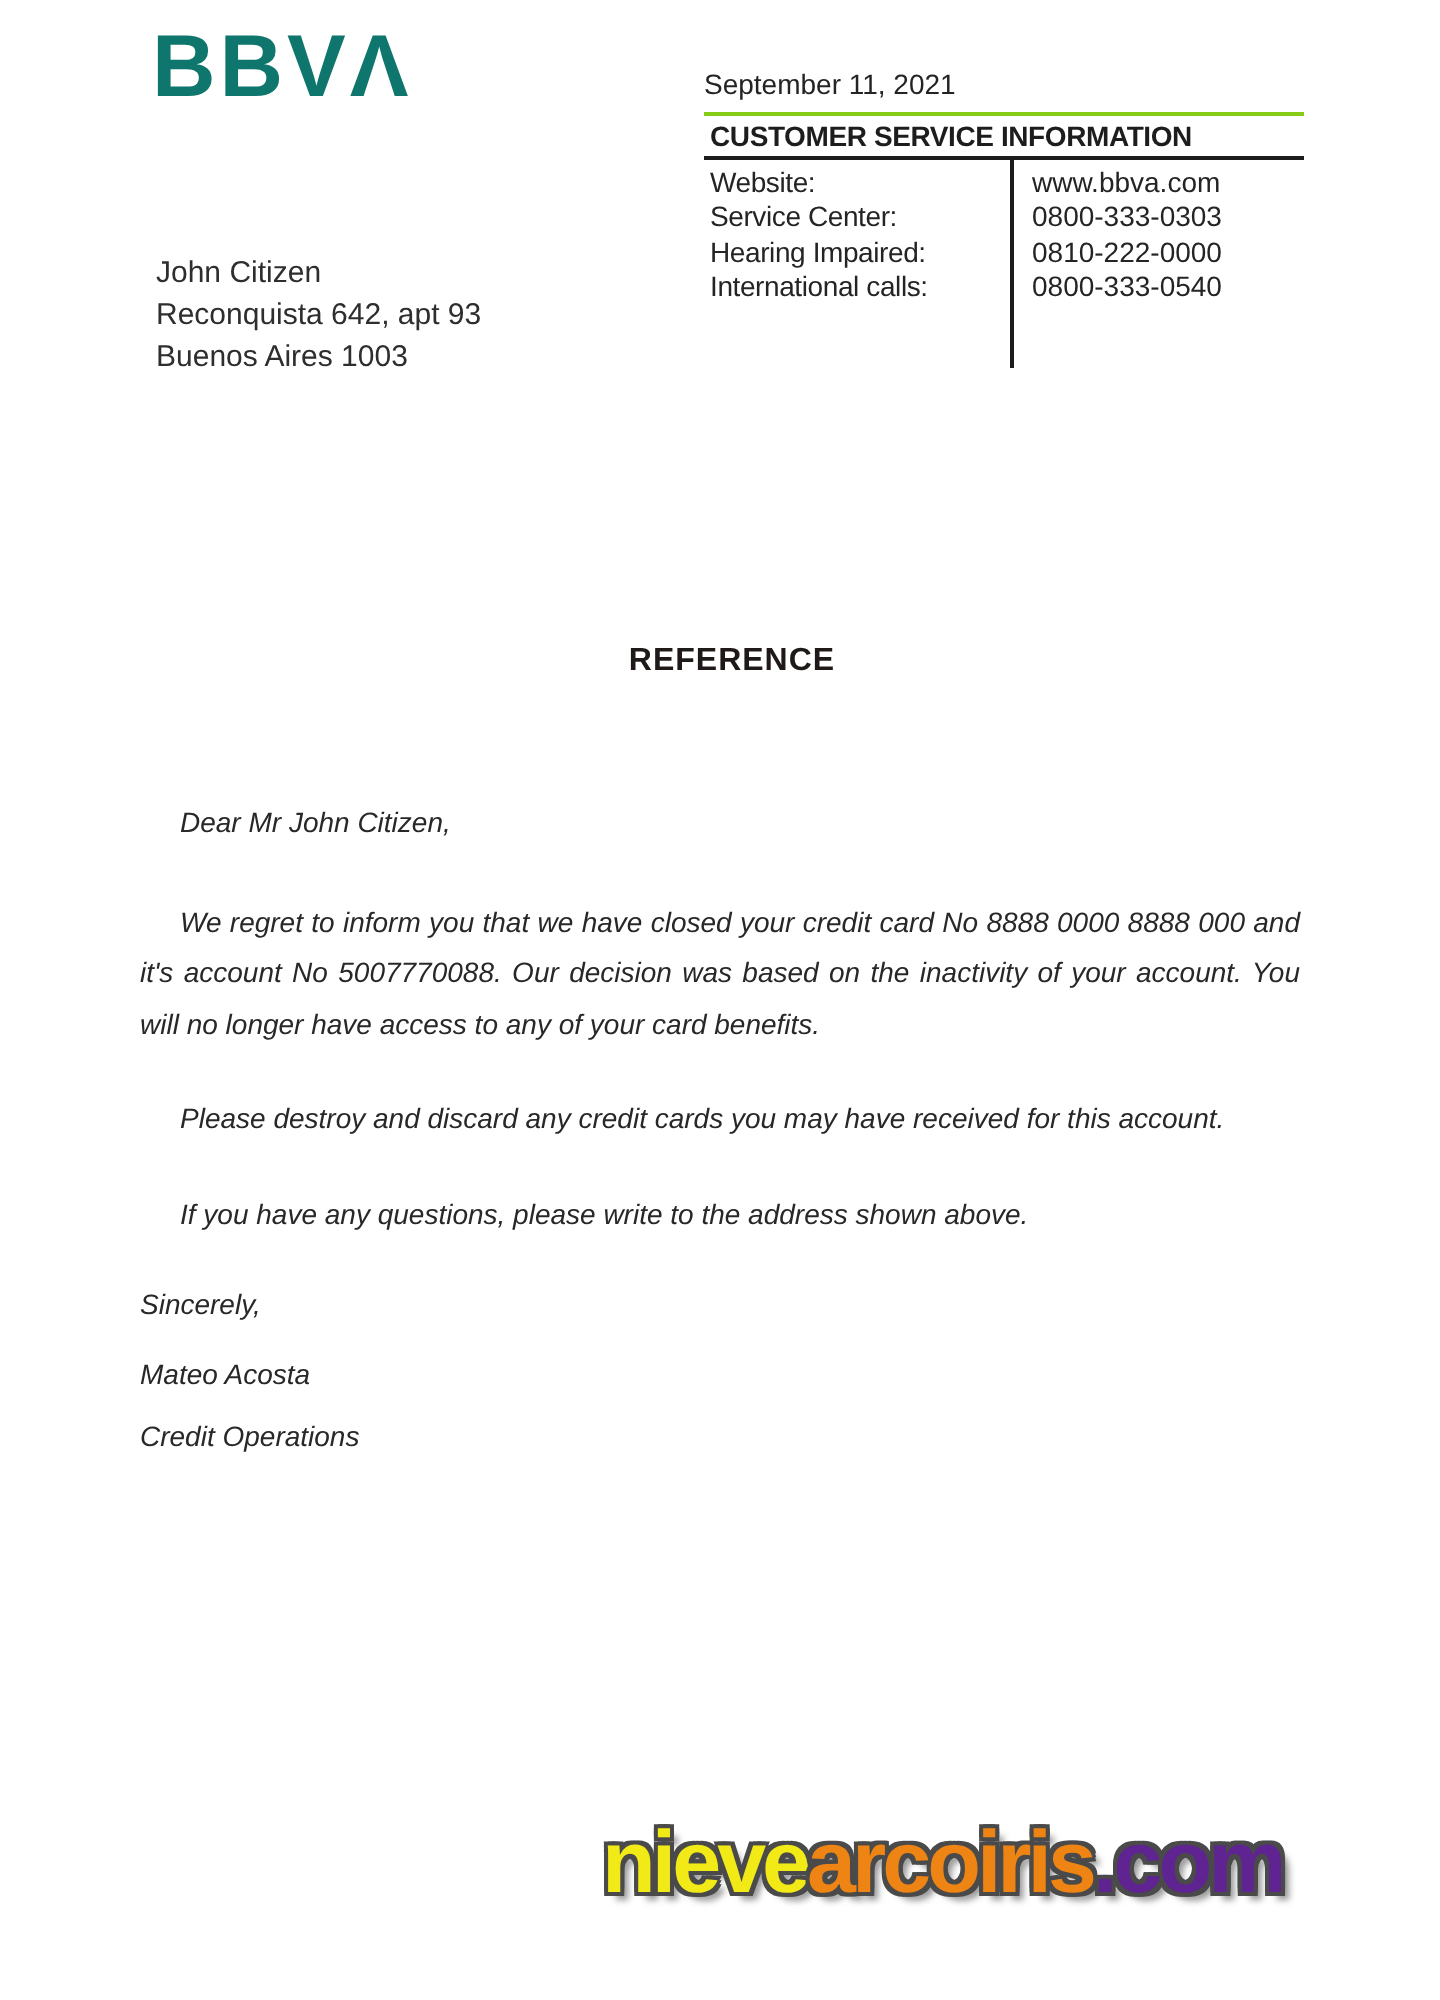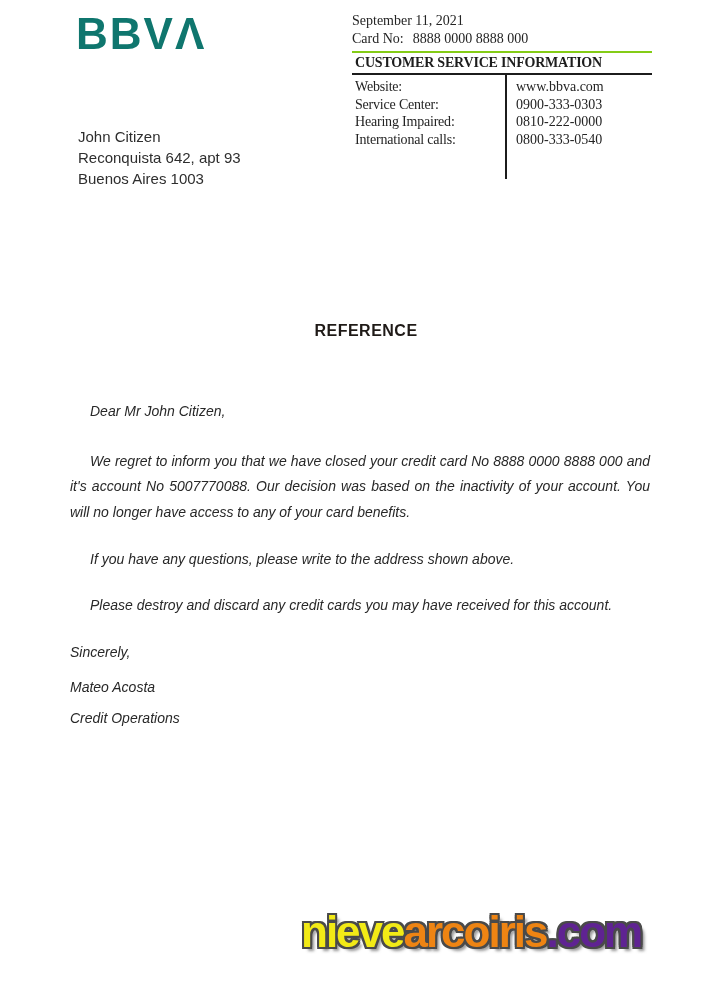--- a/index.html
+++ b/index.html
@@ -25,21 +25,21 @@
     font-size:15px; line-height:21.5px;
     white-space:pre-wrap; color:#2e2e2e;
   }
   .recipient {
     position:absolute; left:78px; top:126px;
     font-size:15px; line-height:21px;
     white-space:pre-wrap; color:#2e2e2e;
   }
 
   
-  .right-block { position:absolute; left:352px; top:12px; width:300px;font-family:Liberation Serif, serif; }
+  .right-block { position:absolute; left:352px; top:34px; width:300px; }
   .date-line   { font-size:14px; line-height:17.5px; color:#242424; }
   .card-line   { font-size:14px; line-height:17.5px; color:#242424; }
   .card-line .card-value { margin-left:9px; }
 
   .cs-table { margin-top:4px; border-top:2px solid #84cc16; }
   .cs-title {
     font-size:14px; font-weight:700; color:#1d1d1d;
     line-height:18px; padding:1px 0 1px 3px;
     border-bottom:2px solid #1c1c1c;
     letter-spacing:-0.2px;
@@ -92,55 +92,52 @@
 
   <div class="logo" style="color: #0f766e;">BBVΛ</div>
 
 
   <div class="recipient">John Citizen
 Reconquista 642, apt 93
 Buenos Aires 1003</div>
 
   <div class="right-block">
     <div class="date-line">September 11, 2021</div>
-    <div class="card-line">
-      <span>Card No:</span><span class="card-value">8888 0000 8888 000</span>
-    </div>
 
     <div class="cs-table">
       <div class="cs-title">CUSTOMER SERVICE INFORMATION</div>
       <div class="cs-rows">
         <div class="v-line"></div>
         <div class="cs-row">
           <span class="lbl">Website:</span>
           <span class="val">www.bbva.com</span>
         </div>
         <div class="cs-row">
           <span class="lbl">Service Center:</span>
-          <span class="val">0900-333-0303</span>
+          <span class="val">0800-333-0303</span>
         </div>
         <div class="cs-row">
           <span class="lbl">Hearing Impaired:</span>
           <span class="val">0810-222-0000</span>
         </div>
         <div class="cs-row">
           <span class="lbl">International calls:</span>
           <span class="val">0800-333-0540</span>
         </div>
       </div>
     </div>
   </div>
 
   <div class="reference">REFERENCE</div>
 
   <div class="body-block">
     <p class="indent mb-sal">Dear Mr John Citizen,</p>
     <p class="indent justify mb-par">We regret to inform you that we have closed your credit card No 8888 0000 8888 000 and it's account No 5007770088. Our decision was based on the inactivity of your account. You will no longer have access to any of your card benefits.</p>
+    <p class="indent mb-par">Please destroy and discard any credit cards you may have received for this account.</p>
     <p class="indent mb-par3">If you have any questions, please write to the address shown above.</p>
-    <p class="indent mb-par">Please destroy and discard any credit cards you may have received for this account.</p>
     <p class="mb-close">Sincerely,</p>
     <p class="mb-name">Mateo Acosta</p>
     <p>Credit Operations</p>
   </div>
 
   <div class="watermark">
     <span style="color: rgb(242, 234, 22);">nieve</span><span style="color: rgb(238, 132, 19);">arcoiris</span><span style="color: rgb(95, 35, 146);">.com</span>
   </div>
 
 </div>

